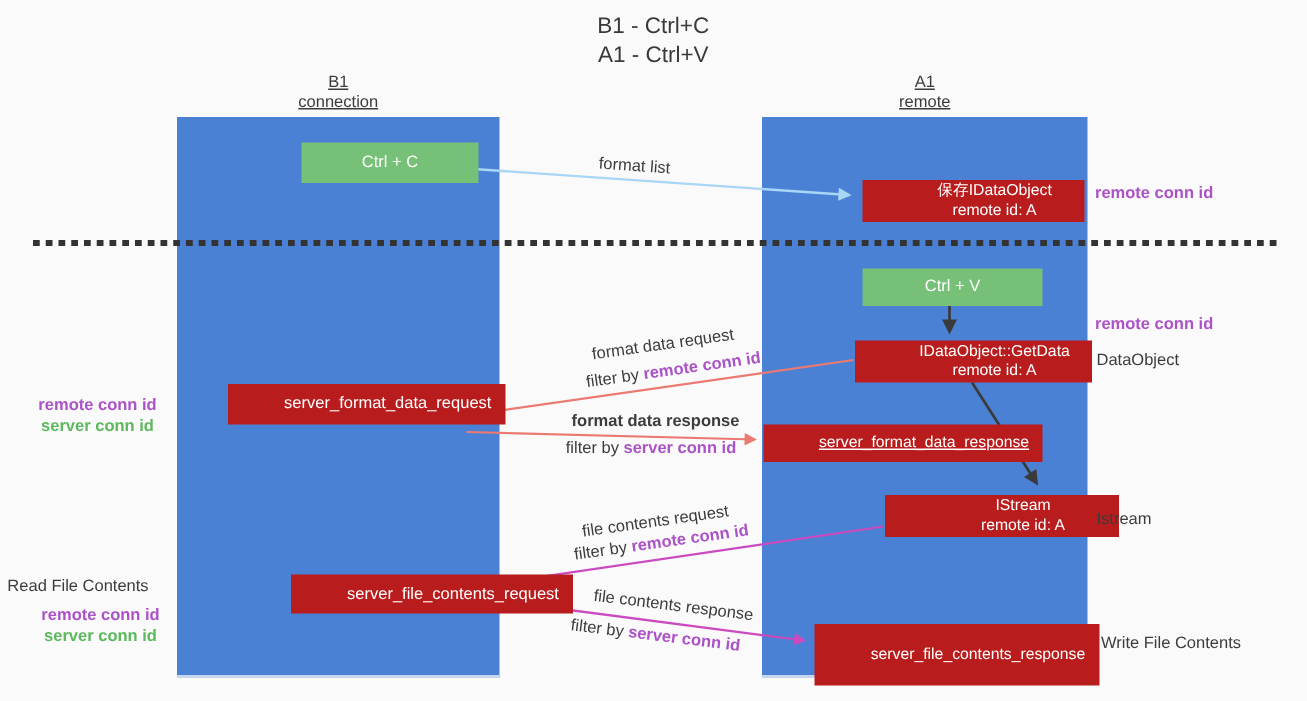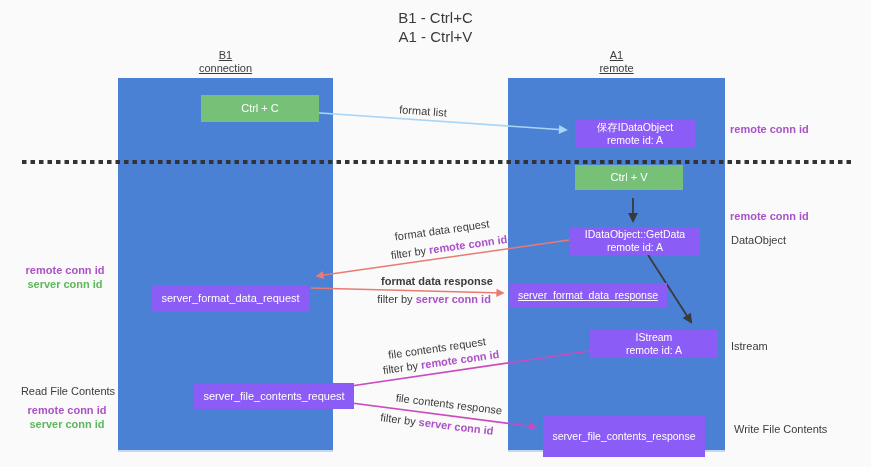--- a/index.html
+++ b/index.html
@@ -14,21 +14,21 @@
   .lane-header { position:absolute; top:49px; text-align:center; font-size:11px;
                  line-height:13px; color:#3c3c3c; z-index:5;text-decoration:underline; }
   .lane { position:absolute; top:78px; height:372px; background:#4b81d4;
           border-bottom:2px solid #c7d6f0; z-index:1; }
   .lane-left  { left:118px; width:215px; }
   .lane-right { left:508px; width:217px; }
   .node { position:absolute; display:flex; flex-direction:column; align-items:center;
           justify-content:center; color:#ffffff; text-align:center; z-index:3;
           font-size:11px; line-height:13px; }
   .node-green  { background:#77c077; }
-  .node-orange { background:#8b5cf6; }
+  .node-orange { background:#b91c1c;padding-left:28px; }
   .small { font-size:10.5px; }
   .edge-label { position:absolute; font-size:11px; color:#3c3c3c; white-space:nowrap;
                 z-index:4; transform-origin:center; }
   .side-label { position:absolute; font-size:11px; color:#3c3c3c; white-space:nowrap;
                 z-index:4; }
   .side-group { position:absolute; font-size:11px; line-height:14px; text-align:center;
                 z-index:4; }
   .purple { color:#ab52c7; font-weight:bold; }
   .greentxt { color:#5cb85c; font-weight:bold; }
   .arrow-layer { position:absolute; left:0; top:0; width:871px; height:467px;
@@ -83,30 +83,30 @@
 
   <div class="node node-green" style="left:157px; top:95px; width:118px; height:27px;margin-left:44px;">
     <span>Ctrl + C</span>
   </div>
 
   <div class="node node-orange small" style="left:575px; top:120px; width:120px; height:28px;">
     <span>保存IDataObject</span>
     <span>remote id: A</span>
   </div>
 
-  <div class="node node-green" style="left:575px; top:165px; width:108px; height:25px;">
+  <div class="node node-green" style="left:575px; top:179px; width:120px; height:25px;">
     <span>Ctrl + V</span>
   </div>
 
   <div class="node node-orange small" style="left:570px; top:227px; width:130px; height:28px;">
     <span>IDataObject::GetData</span>
     <span>remote id: A</span>
   </div>
 
-  <div class="node node-orange" style="left:152px; top:285px; width:157px; height:27px;">
+  <div class="node node-orange" style="left:152px; top:256px; width:157px; height:27px;">
     <span>server_format_data_request</span>
   </div>
 
   <div class="node node-orange small" style="left:509px; top:283px; width:158px; height:25px;text-decoration:underline;">
     <span>server_format_data_response</span>
   </div>
 
   <div class="node node-orange small" style="left:590px; top:330px; width:128px; height:28px;">
     <span>IStream</span>
     <span>remote id: A</span>
@@ -145,19 +145,19 @@
   <div class="side-label purple" style="left:730px; top:123px;">remote conn id</div>
   <div class="side-label purple" style="left:730px; top:210px;">remote conn id</div>
   <div class="side-label" style="left:731px; top:234px;">DataObject</div>
   <div class="side-label" style="left:731px; top:340px;">Istream</div>
   <div class="side-label" style="left:734px; top:423px;">Write File Contents</div>
 
   <div class="side-group" style="left:15px; top:263px; width:100px;">
     <div class="purple">remote conn id</div>
     <div class="greentxt">server conn id</div>
   </div>
-  <div class="side-group" style="left:18px; top:384px; width:100px; color:#3c3c3c;">Read File Contents</div>
+  <div class="side-group" style="left:2px; top:384px; width:100px; color:#3c3c3c;">Read File Contents</div>
   <div class="side-group" style="left:17px; top:403px; width:100px;">
     <div class="purple">remote conn id</div>
     <div class="greentxt">server conn id</div>
   </div>
 
 </div>
 
 </body></html>

